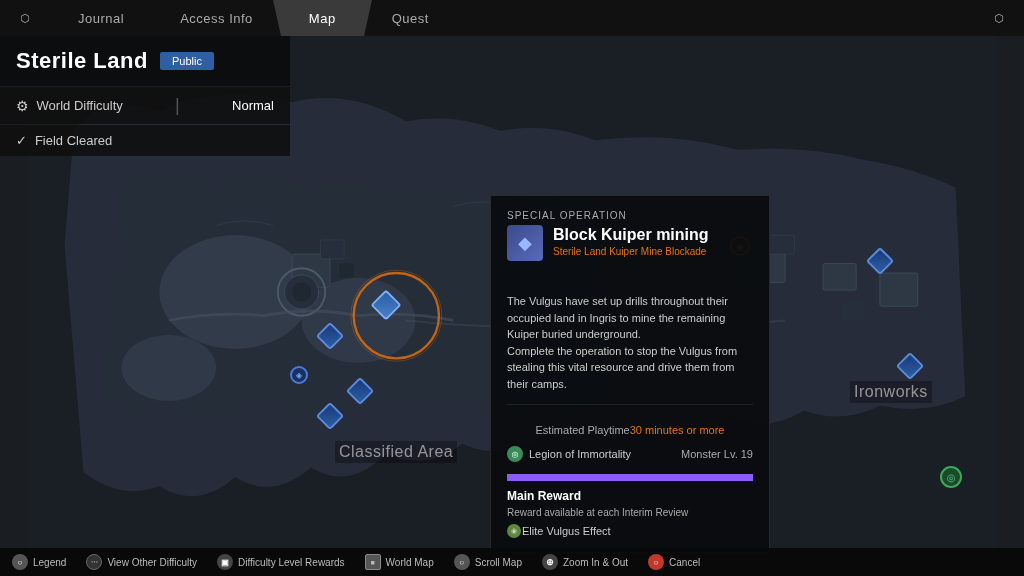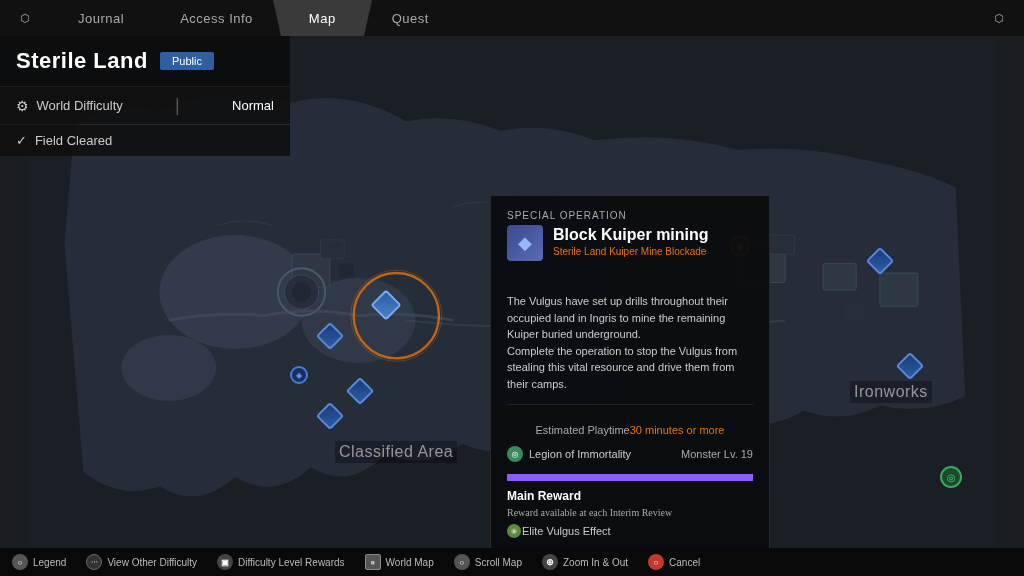--- a/index.html
+++ b/index.html
@@ -255,21 +255,20 @@
     .op-reward-title {
       font-size: 12px;
       font-weight: bold;
       color: #fff;
       margin-bottom: 4px;
     }
     .op-reward-subtitle {
       font-size: 10px;
       color: #aaa;
       margin-bottom: 6px;
-      font-family: Liberation Serif, serif;
     }
     .op-reward-item {
       display: flex;
       align-items: center;
       gap: 1px;
       font-size: 11px;
       color: #ccc;
     }
     .reward-icon {
       width: 14px;

